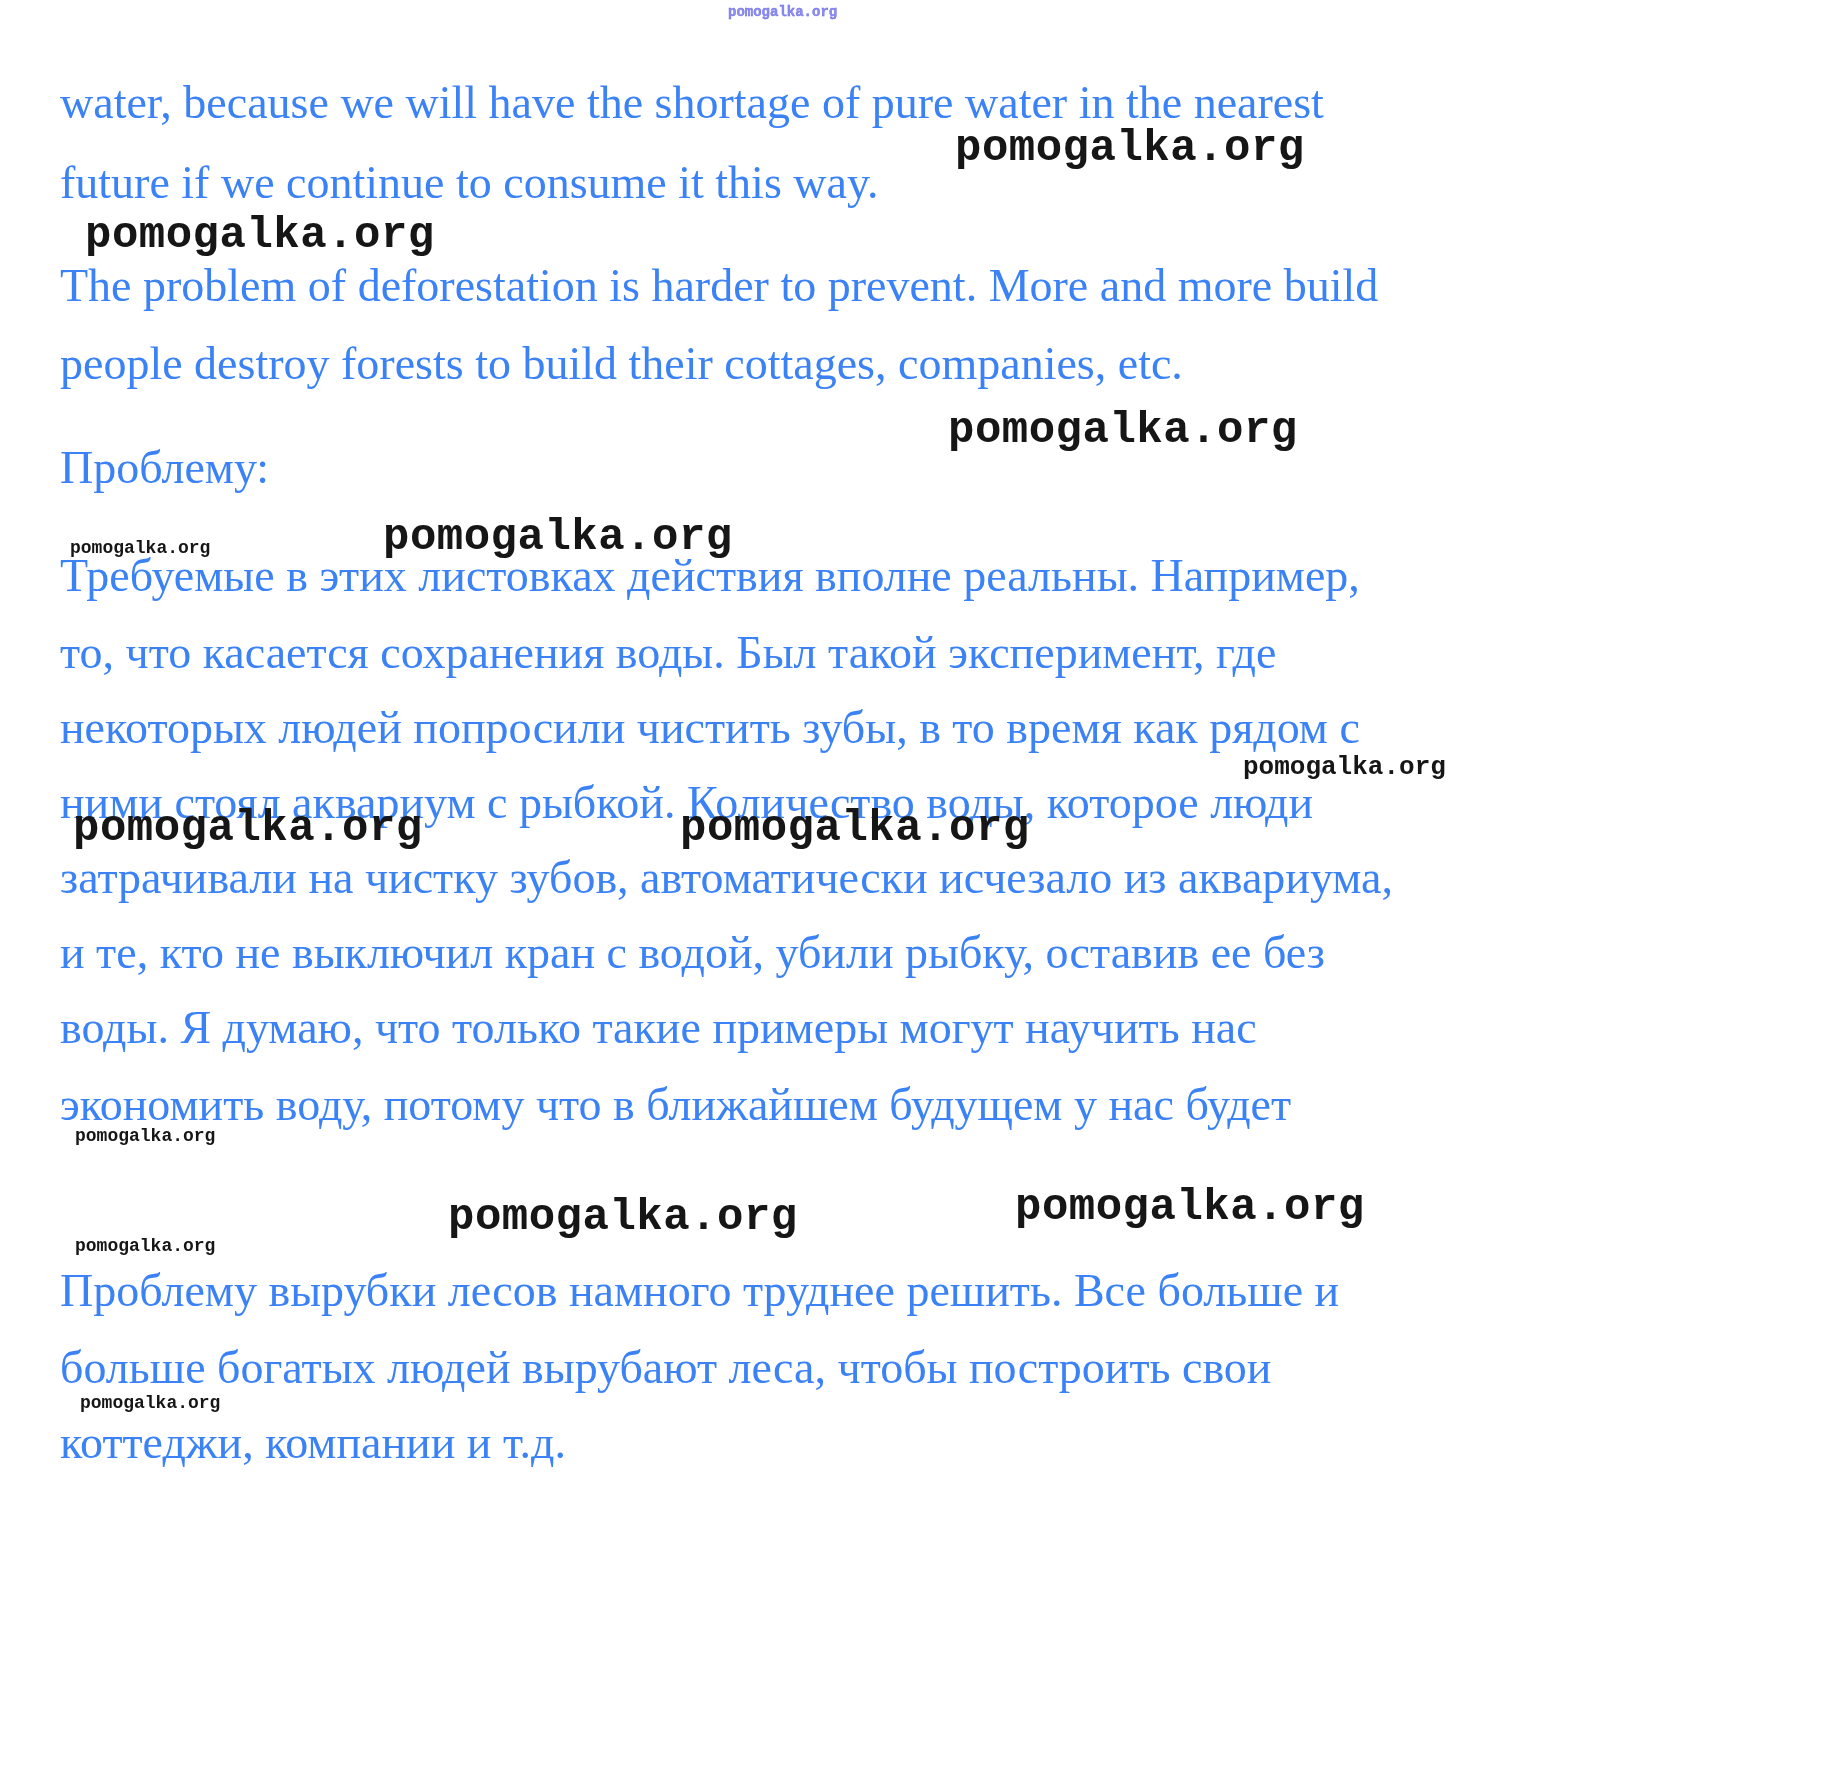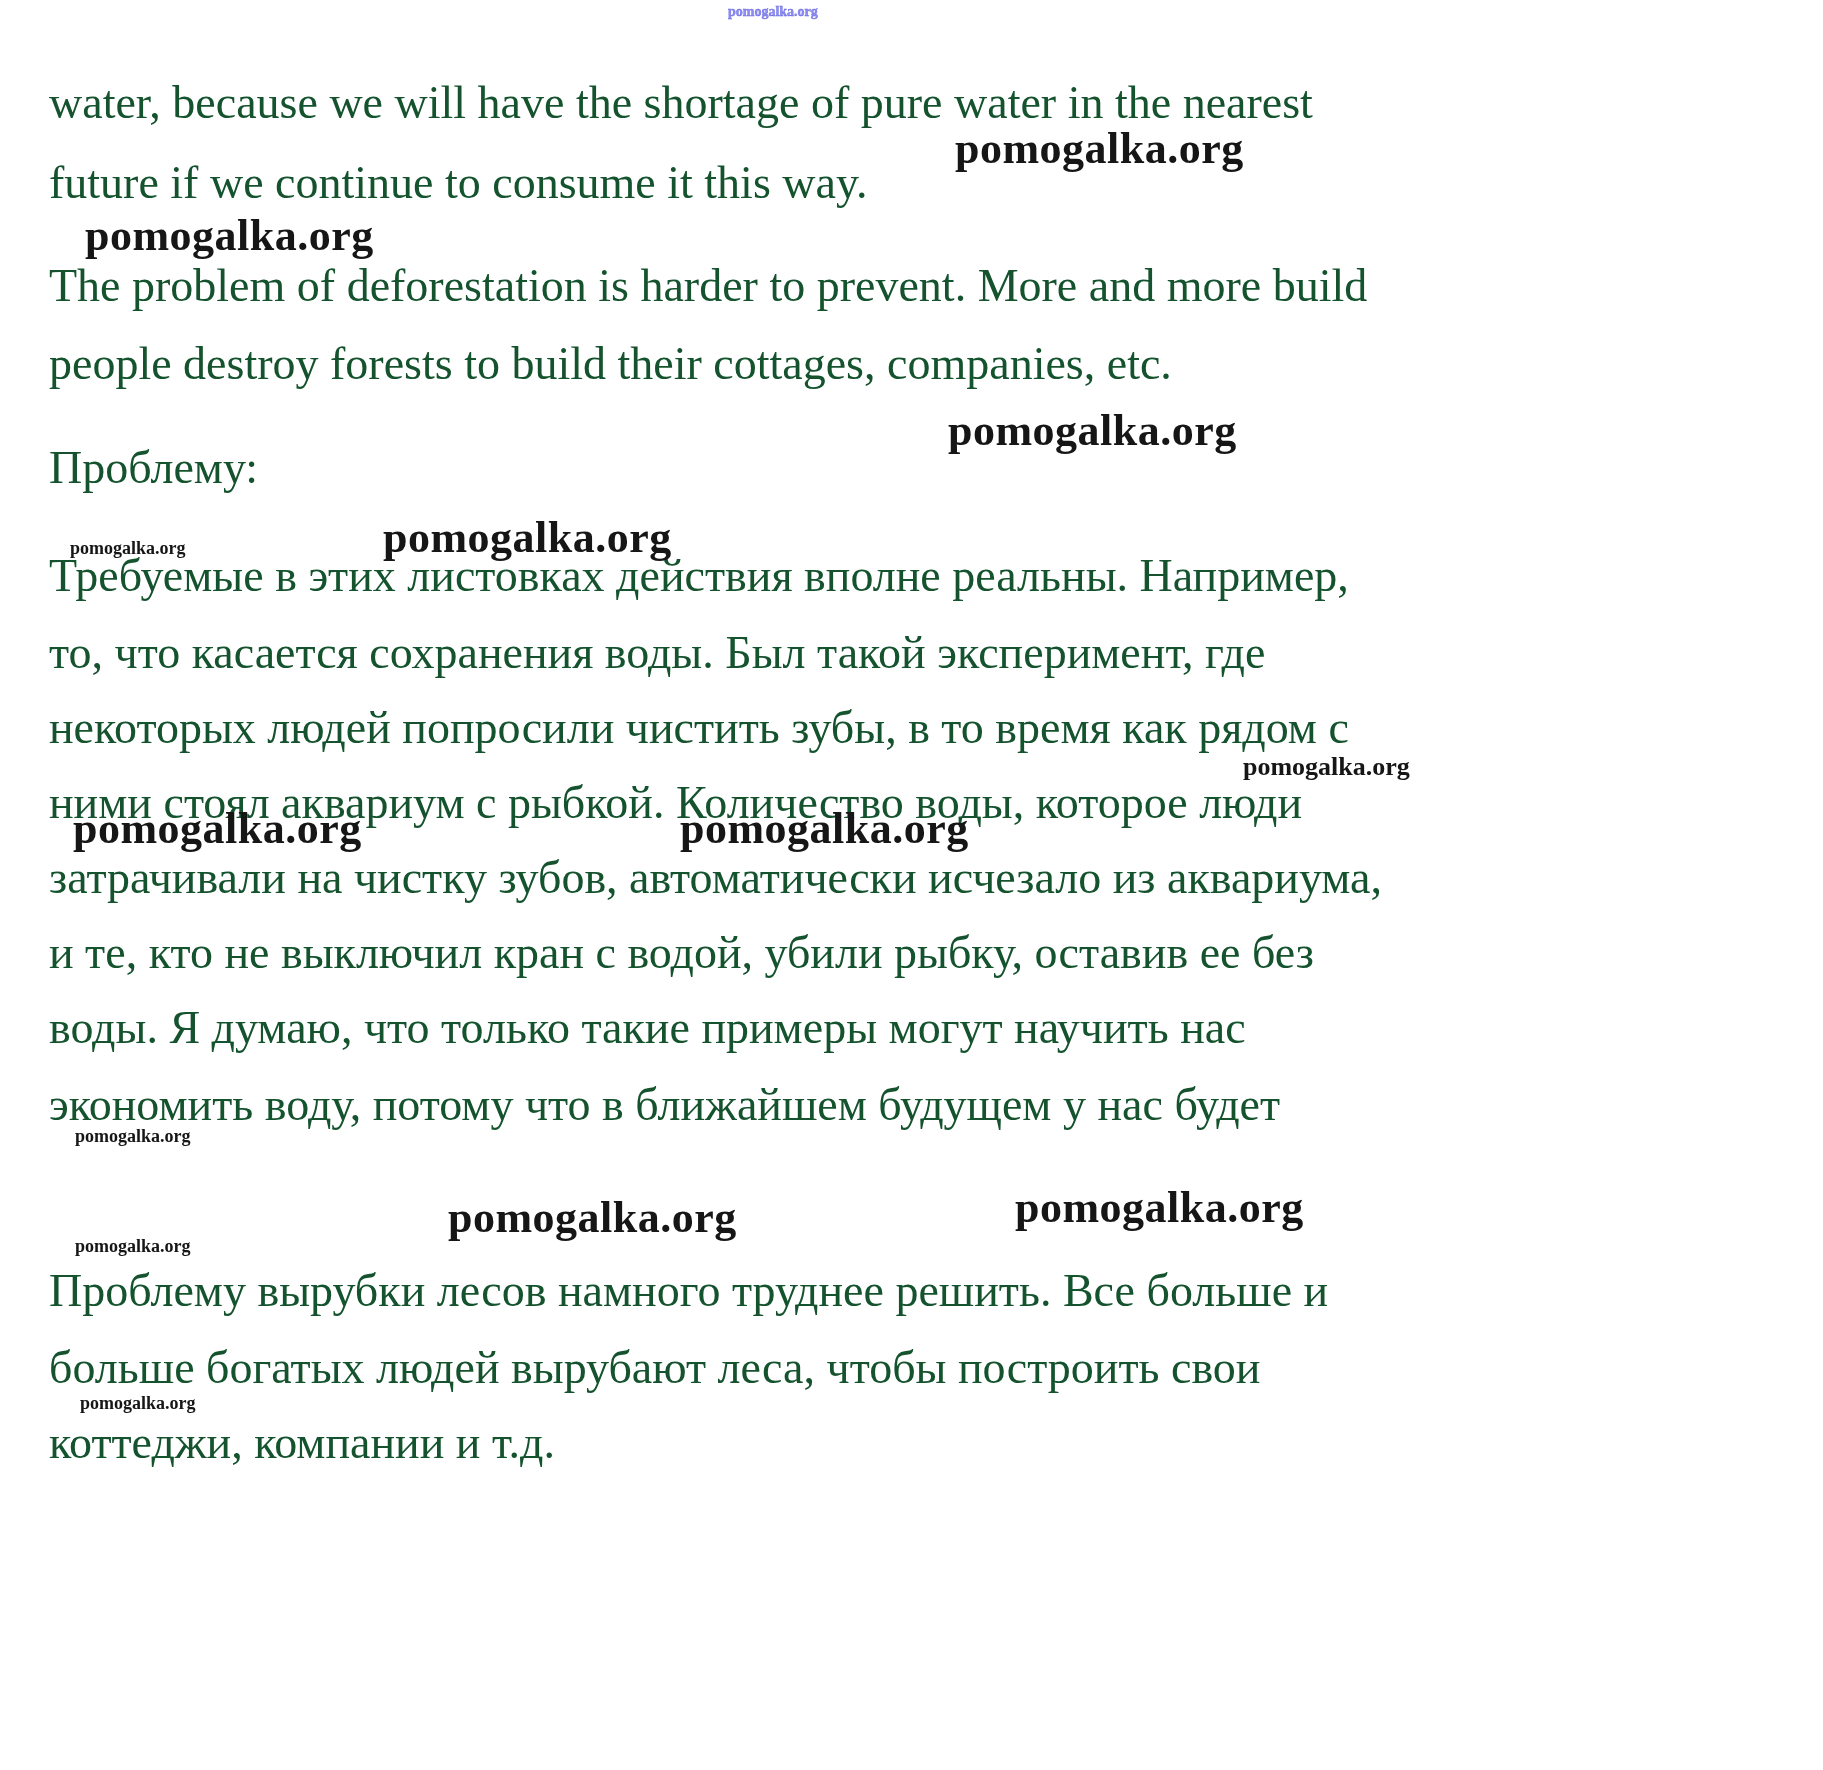--- a/index.html
+++ b/index.html
@@ -11,29 +11,29 @@
     position: relative;
     width: 1823px;
     height: 1770px;
     background: #ffffff;
     overflow: hidden;
     font-family: "Liberation Serif", serif;
     color: #111111;
   }
   .line {
     position: absolute;
-    left: 49px;
+    left: 60px;
     font-size: 46px;
     line-height: 1.2;
     white-space: nowrap;
-    color: #14532d;
+    color: #3b82f6;
   }
   .wm {
     position: absolute;
-    font-family: Liberation Serif, serif;
+    font-family: Liberation Mono, monospace;
     font-weight: bold;
     color: #161616;
     white-space: nowrap;
   }
   .wm-lg { font-size: 44px; letter-spacing: 0.5px; }
   .wm-md { font-size: 26px; }
   .wm-sm { font-size: 18px; }
   .wm-top {
     font-size: 14px;
     color: #8d8df2;

